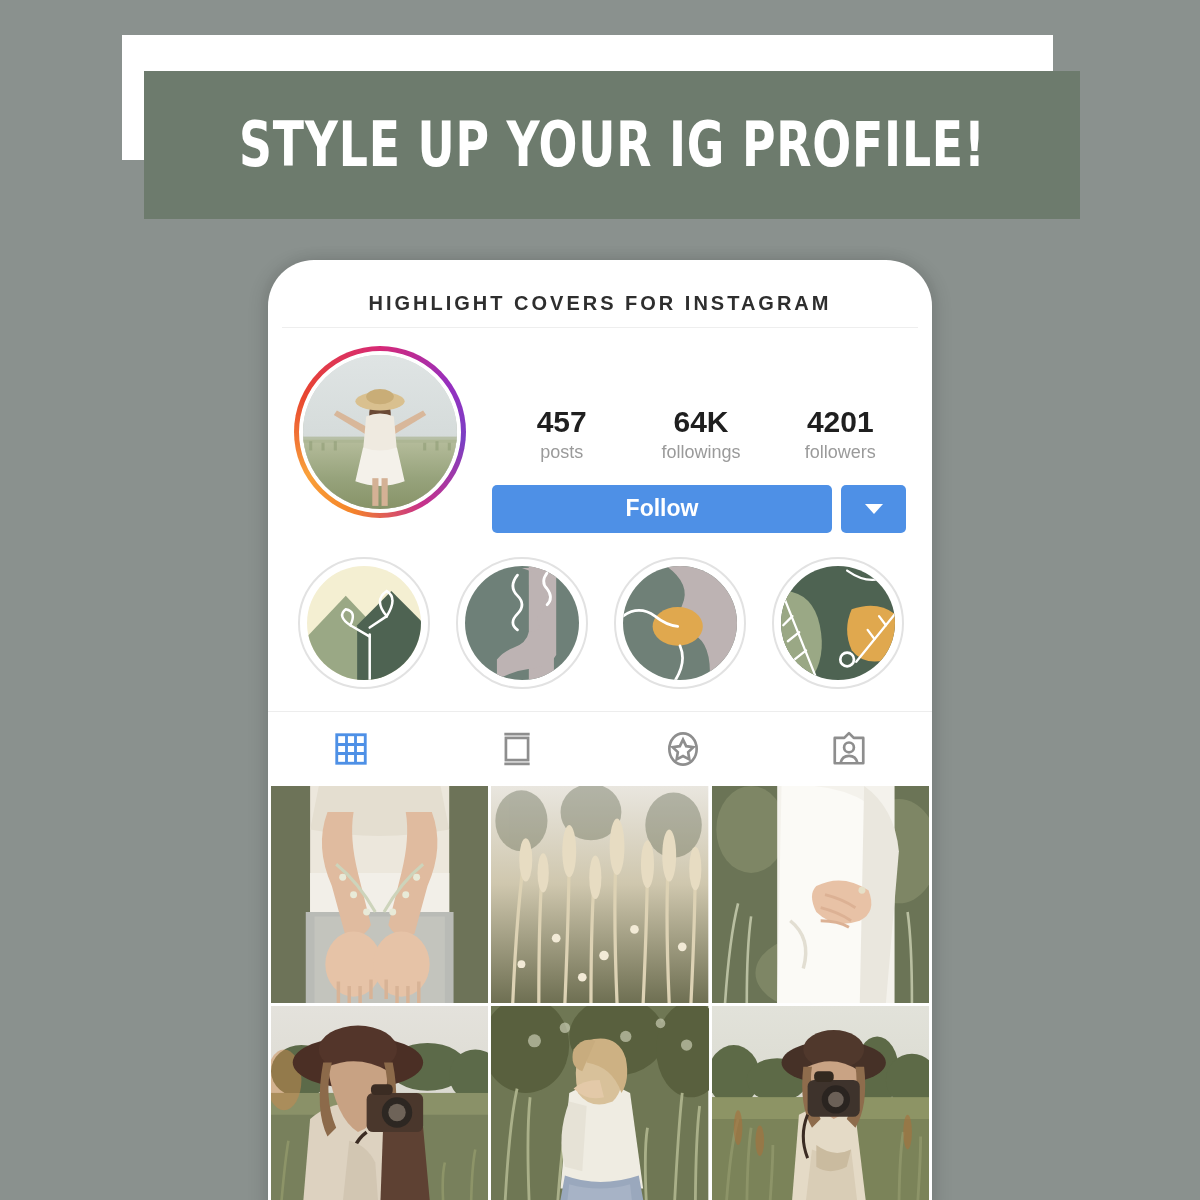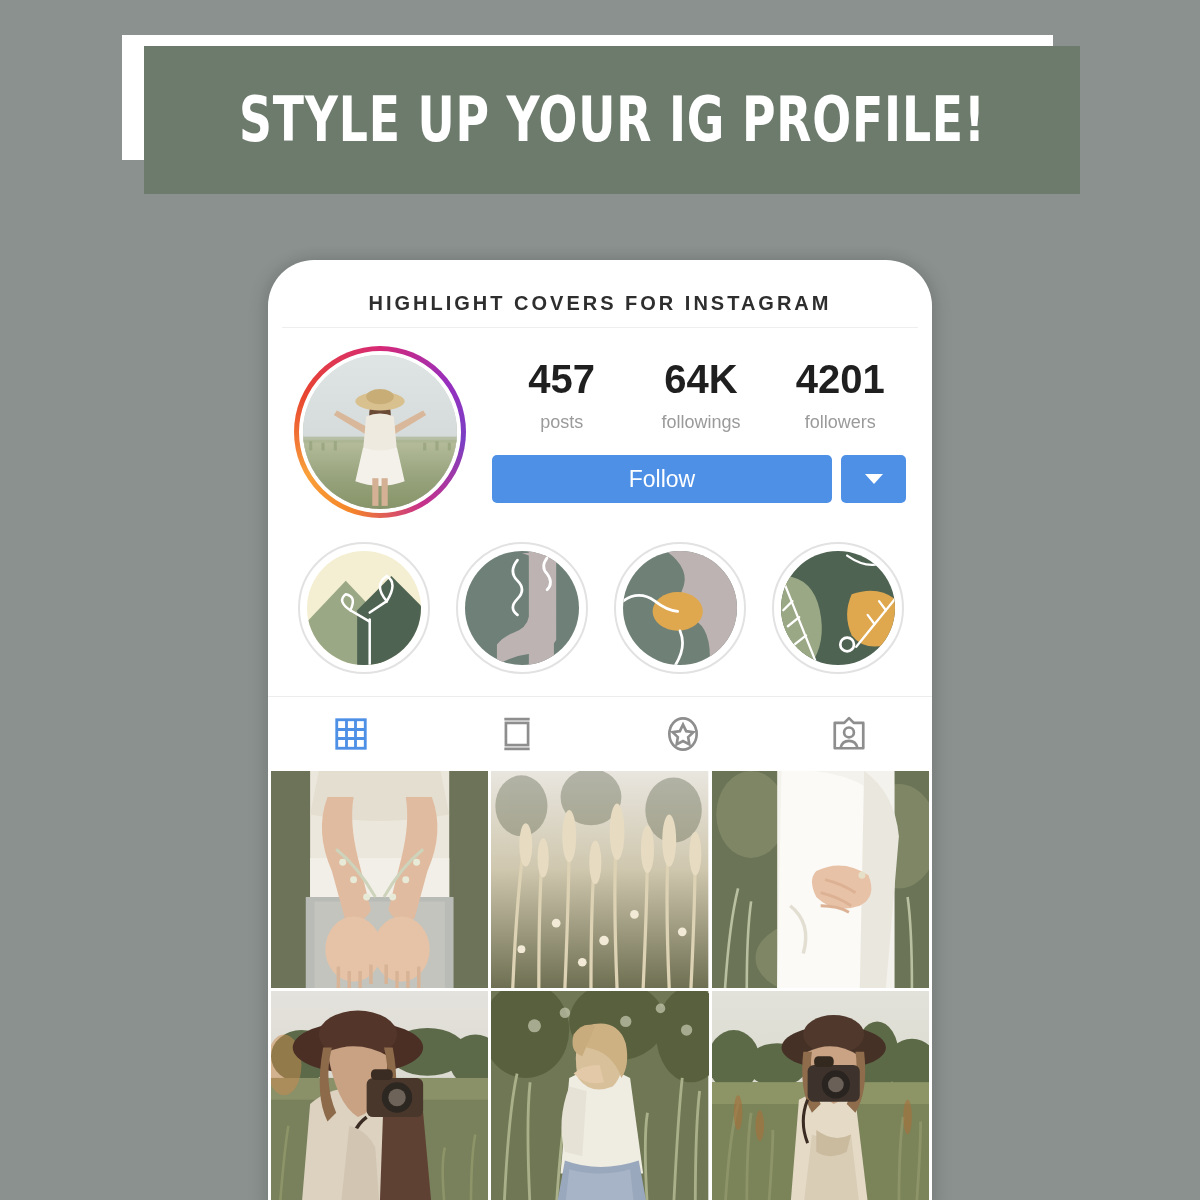--- a/index.html
+++ b/index.html
@@ -10,21 +10,21 @@
   }
   body { background: #8a918e; position: relative; }
 
   
   .banner-white {
     position: absolute; left: 122px; top: 35px;
     width: 931px; height: 125px;
     background: #ffffff;
   }
   .banner-green {
-    position: absolute; left: 144px; top: 46px;
+    position: absolute; left: 144px; top: 71px;
     width: 936px; height: 148px;
     background: #6d7b6d;
     display: flex; align-items: center; justify-content: center;
   }
   .banner-title {
     color: #ffffff;
     font-family: "Liberation Sans Narrow", "DejaVu Sans Condensed", "Liberation Sans", sans-serif;
     font-size: 62px;
     font-weight: bold;
     letter-spacing: 1px;
@@ -77,28 +77,28 @@
     border: 4px solid #ffffff;
     overflow: hidden;
     position: relative;
     background: linear-gradient(#d7dcdc 0%, #ccd2d0 38%, #b4bba2 52%, #9aa383 72%, #8f9a78 100%);
   }
   .avatar-inner svg { position: absolute; inset: 0; width: 100%; height: 100%; }
 
   .stats-col { flex: 1; padding-left: 26px; padding-top: 12px; }
   .stats-row { display: flex; }
   .stat { flex: 1; text-align: center; }
-  .stat-num { font-size: 40px; font-weight: bold; color: #1f1f1f; line-height: 1.05; }
-  .stat-label { font-size: 18px; color: #9a9a9a; margin-top: 12px; }
+  .stat-num { font-size: 30px; font-weight: bold; color: #1f1f1f; line-height: 1.05; margin-top: 48px; }
+  .stat-label { font-size: 18px; color: #9a9a9a; margin-top: 4px; }
 
   .follow-row { display: flex; gap: 9px; margin-top: 22px; padding-right: 4px; }
   .follow-btn {
     flex: 1; height: 48px;
     background: #4e90e6; border: none; border-radius: 5px;
-    color: #ffffff; font-size: 23px; font-weight: normal;
+    color: #ffffff; font-size: 23px; font-weight: bold;
     cursor: pointer;
   }
   .follow-caret {
     width: 65px; height: 48px;
     background: #4e90e6; border: none; border-radius: 5px;
     display: flex; align-items: center; justify-content: center;
     cursor: pointer;
   }
   .caret { width: 0; height: 0; border-left: 9px solid transparent;
            border-right: 9px solid transparent; border-top: 10px solid #fff; }

